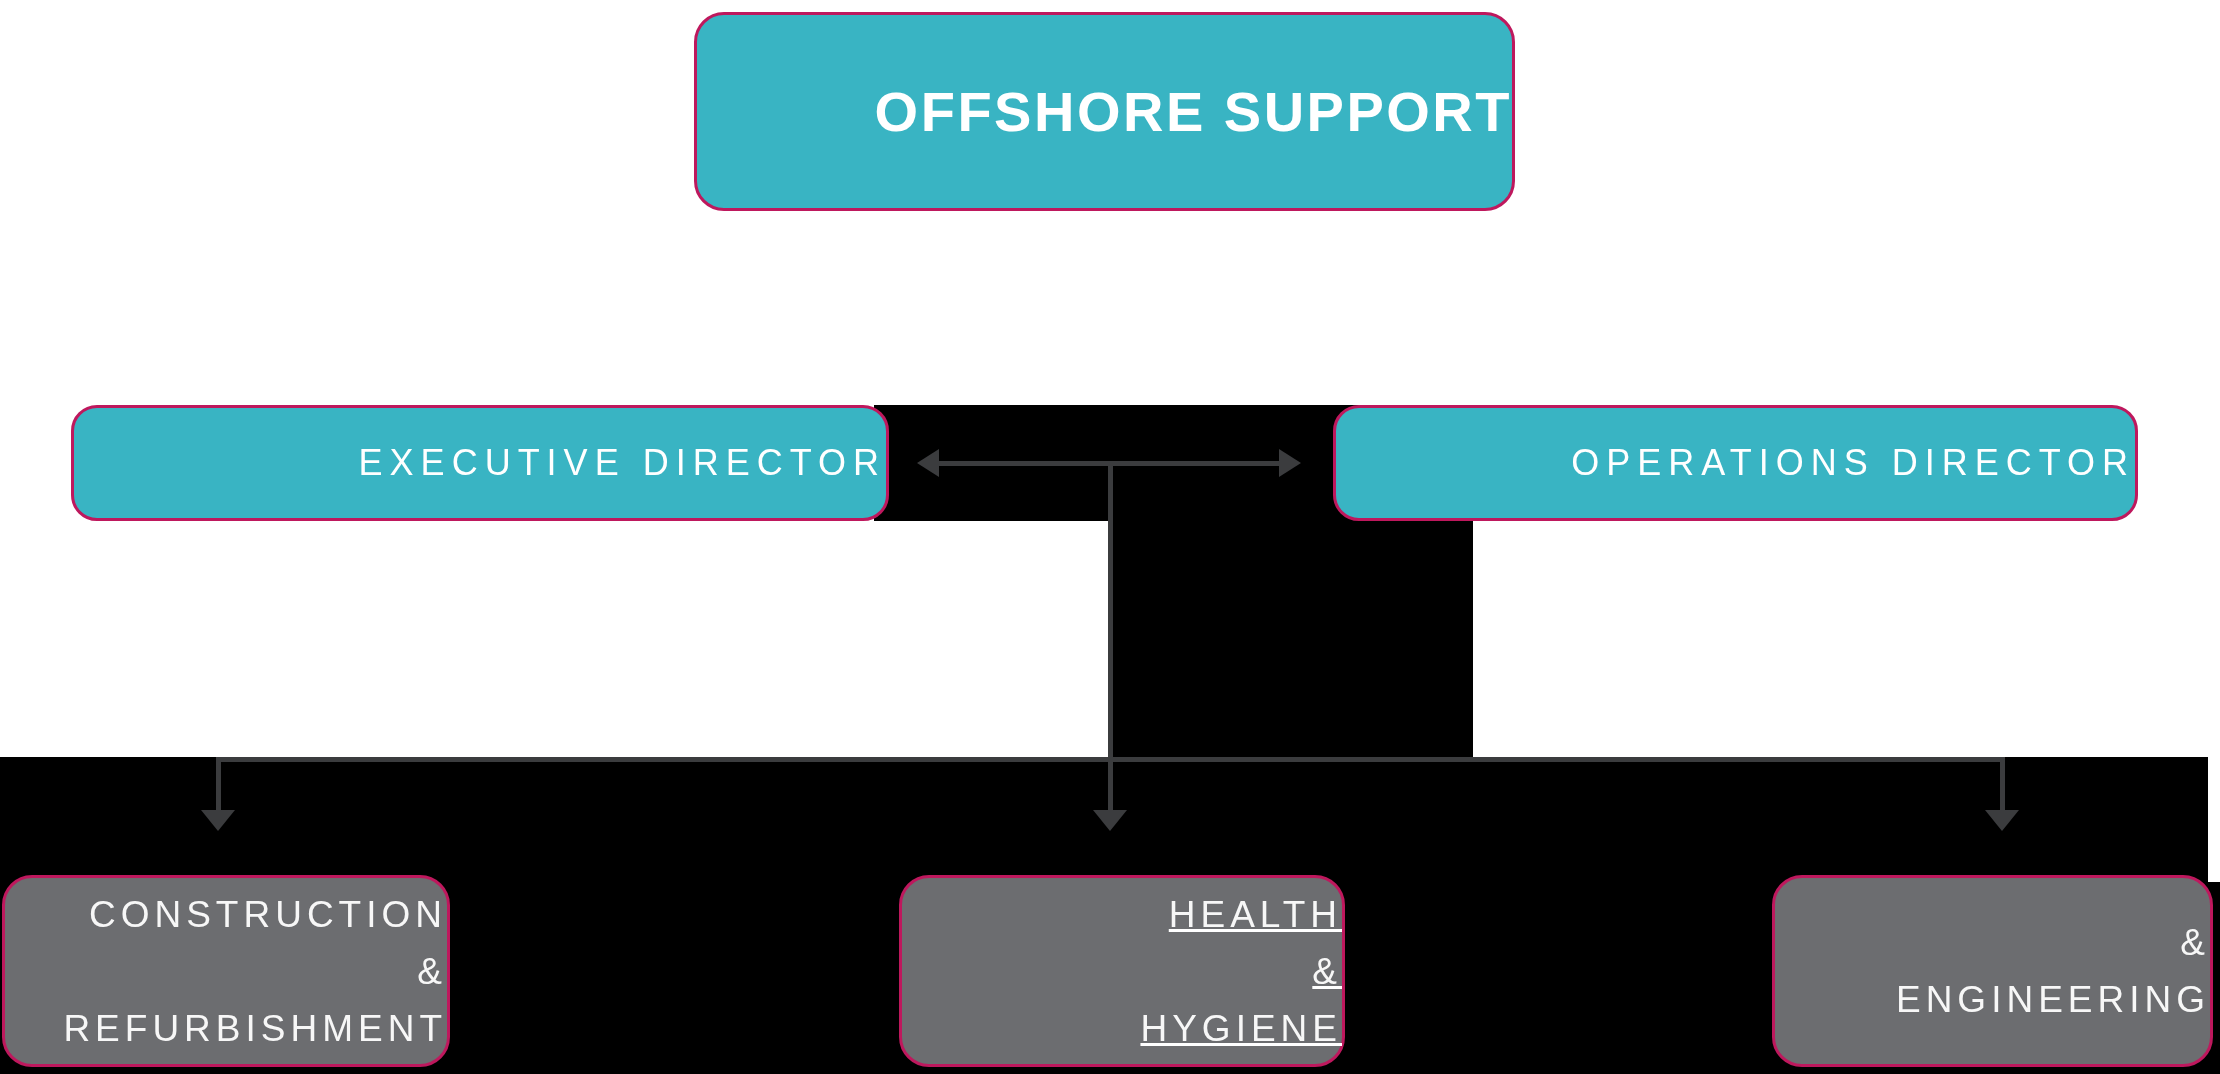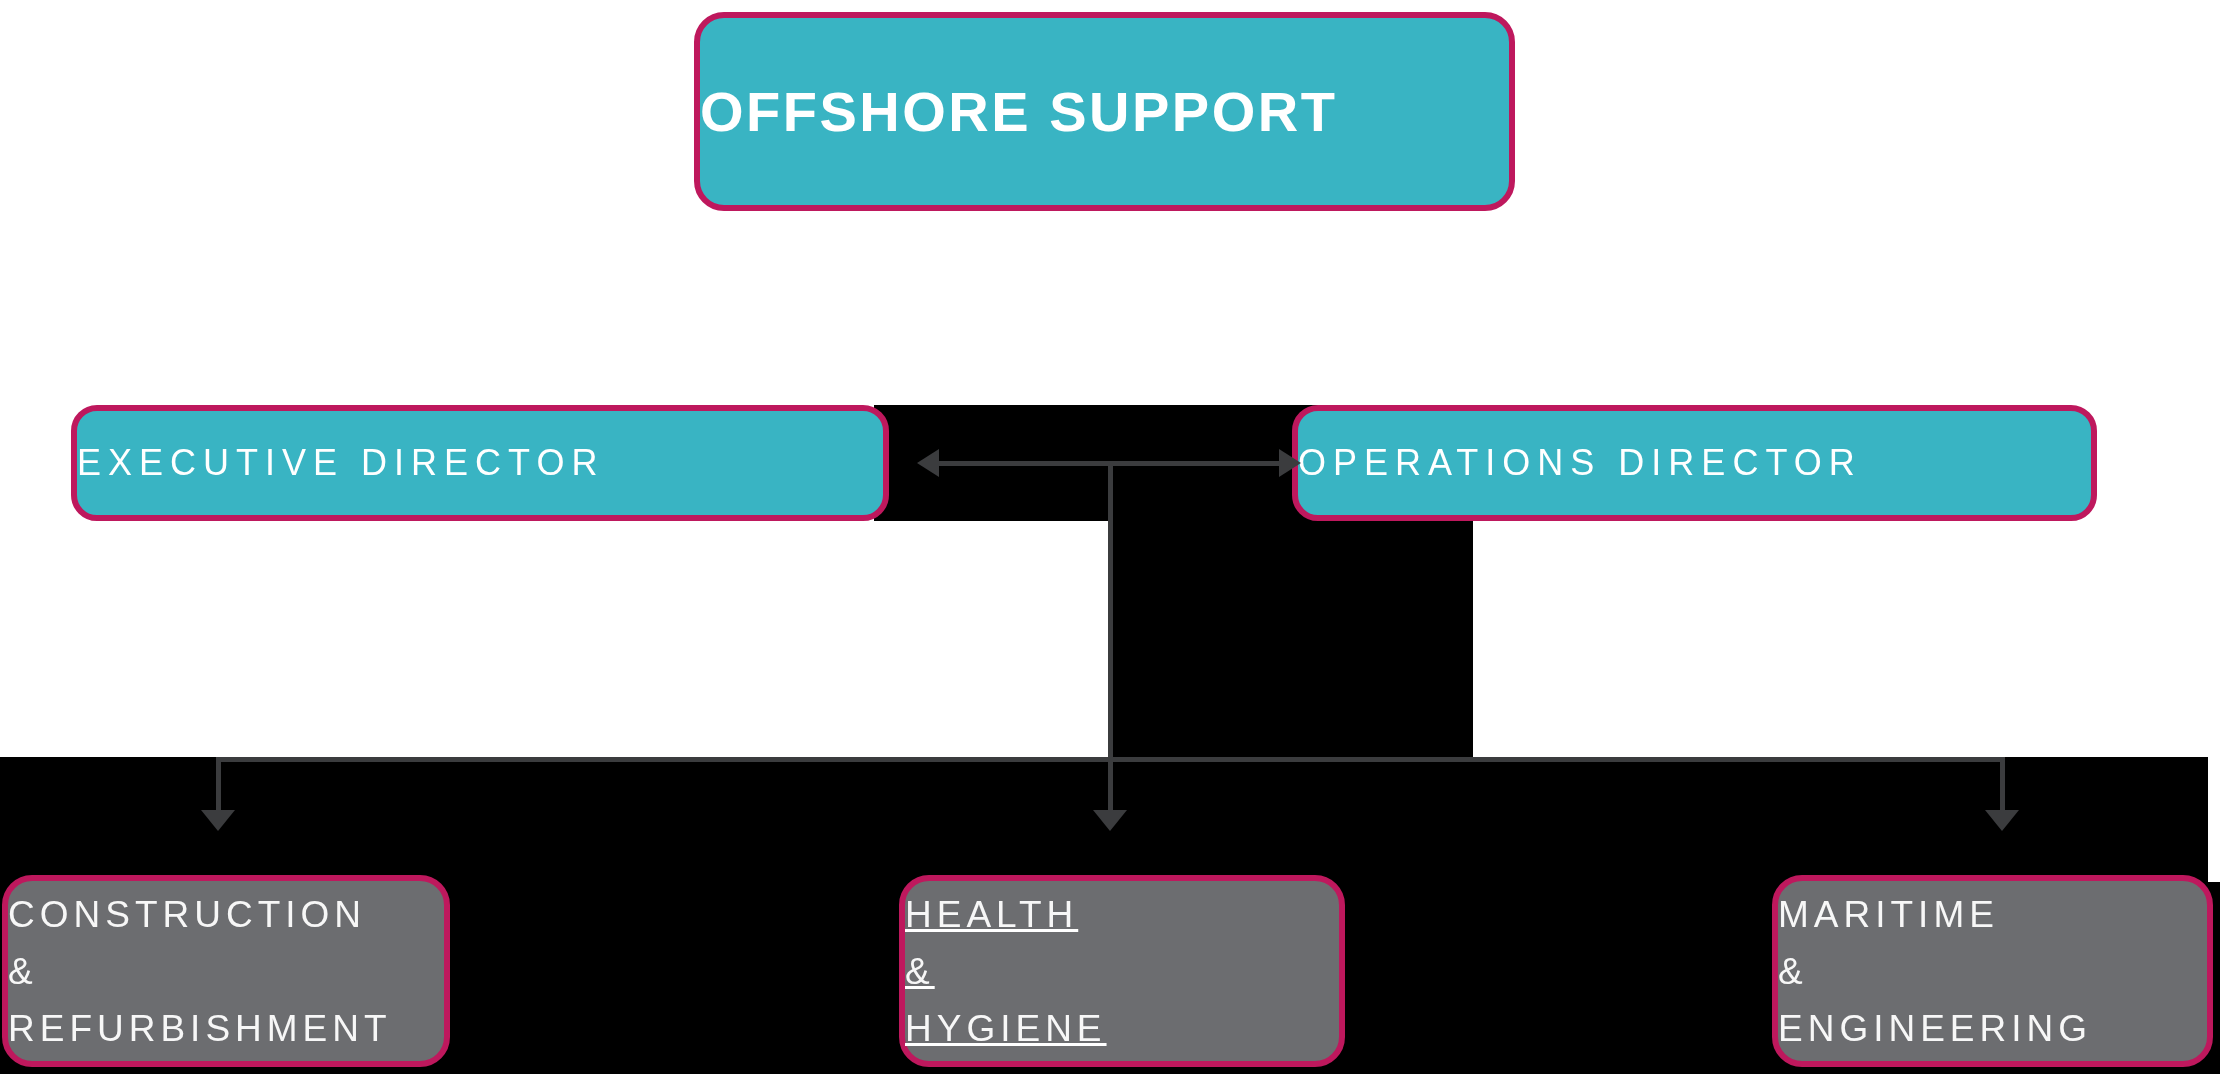--- a/index.html
+++ b/index.html
@@ -17,29 +17,29 @@
   
   .backdrop{background:var(--black-fill);z-index:1;}
   #band-level2{left:874px;top:405px;width:600px;height:116px;}
   #column-mid{left:1110px;top:521px;width:363px;height:237px;}
   #band-bottom{left:0;top:757px;width:2220px;height:317px;}
   #notch-white{left:2208px;top:757px;width:12px;height:125px;background:var(--background);z-index:2;}
 
   
   .node{
     z-index:3;box-sizing:border-box;display:flex;flex-direction:column;
-    align-items:flex-start;justify-content:center;text-align:center;
-    color:var(--text);border:6px solid #be185d;
+    align-items:flex-end;justify-content:center;text-align:center;
+    color:var(--text);border:3px solid #be185d;
   }
   .teal-node{background:var(--teal);}
   .gray-node{background:var(--gray);border-radius:30px;}
   #root-box{left:694px;top:12px;width:821px;height:199px;border-radius:30px;}
   #root-box .line{font-size:56px;font-weight:700;letter-spacing:2.5px;line-height:70px;}
   #exec-box{left:71px;top:405px;width:818px;height:116px;border-radius:26px;}
-  #ops-box{left:1292px;top:405px;width:805px;height:116px;border-radius:26px;}
+  #ops-box{left:1333px;top:405px;width:805px;height:116px;border-radius:26px;}
   .director-label{font-size:36px;font-weight:400;letter-spacing:7px;white-space:nowrap;}
   .division{top:875px;height:192px;}
   #construction-box{left:2px;width:448px;}
   #health-box{left:899px;width:446px;text-decoration:underline;}
   #maritime-box{left:1772px;width:441px;}
   .division .line{font-size:37px;font-weight:400;letter-spacing:5px;line-height:57px;color:#F7F7F7;}
 
   
   .line-seg{background:var(--connector);z-index:4;}
   #dbl-arrow-line{left:936px;top:461px;width:346px;height:5px;}
@@ -94,18 +94,17 @@
     <div class="line">CONSTRUCTION</div>
     <div class="line">&amp;</div>
     <div class="line">REFURBISHMENT</div>
   </div>
   <div class="abs node gray-node division" id="health-box">
     <div class="line">HEALTH</div>
     <div class="line">&amp;</div>
     <div class="line">HYGIENE</div>
   </div>
   <div class="abs node gray-node division" id="maritime-box">
-    <div class="line">MARITIME</div>
     <div class="line">&amp;</div>
     <div class="line">ENGINEERING</div>
   </div>
 
 </div>
 
 </body></html>

